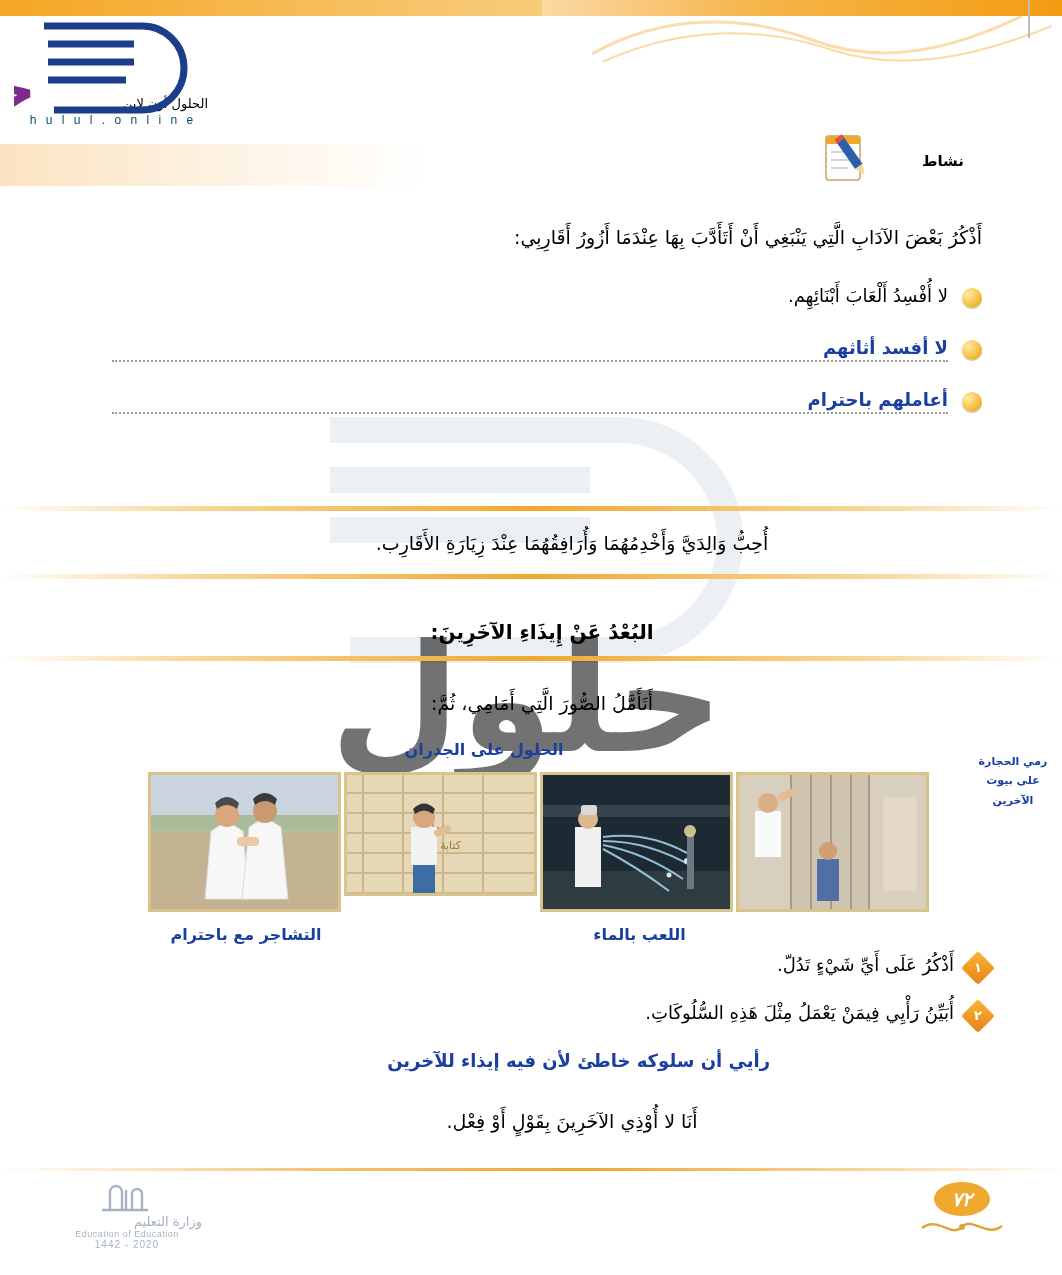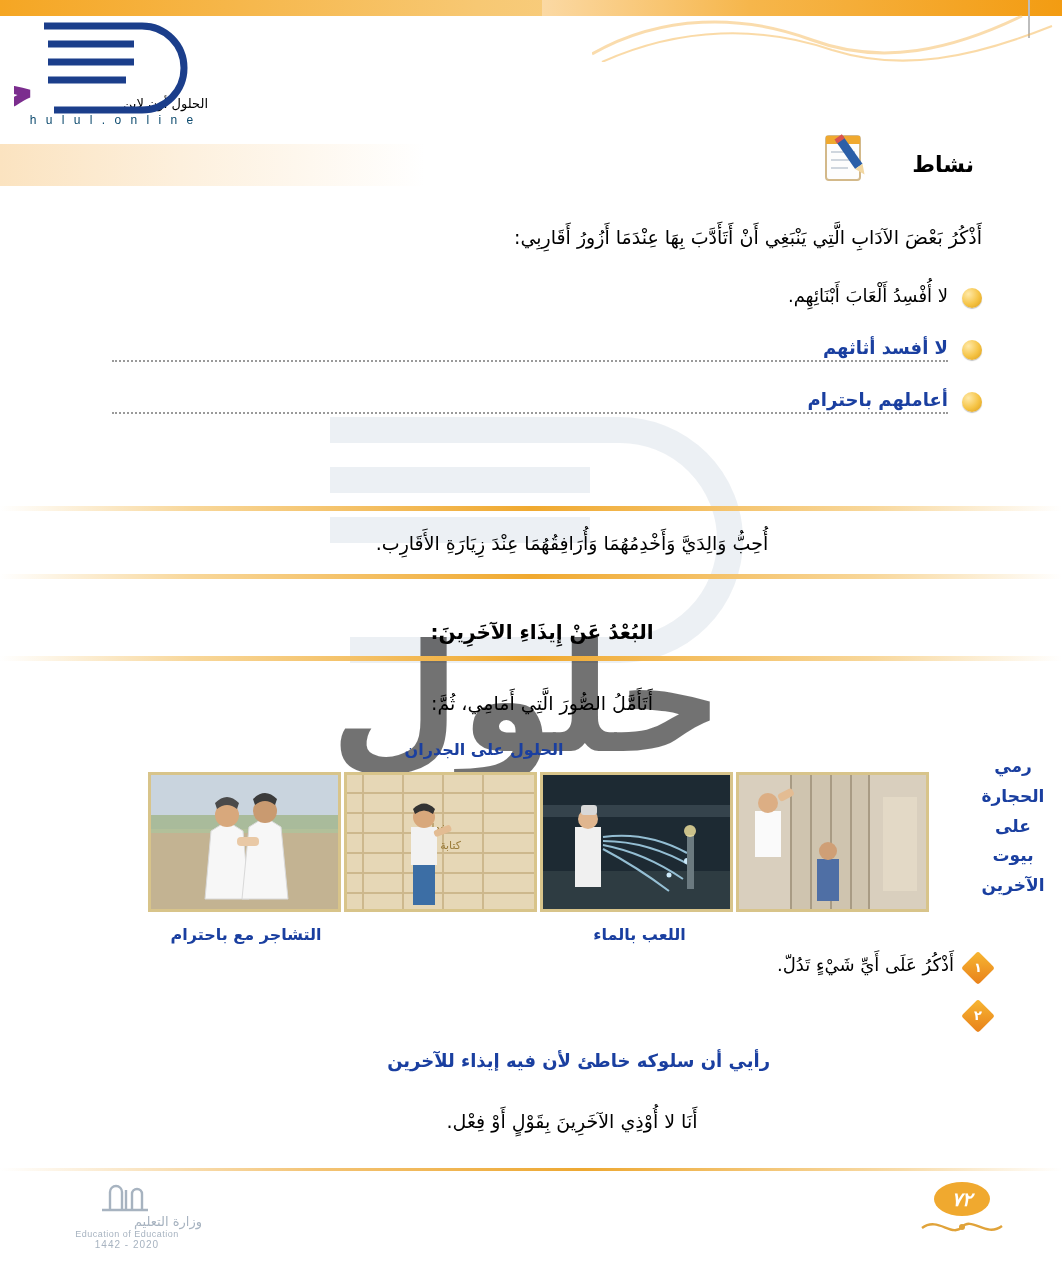--- a/index.html
+++ b/index.html
@@ -93,22 +93,22 @@
   
   .activity-band {
     position: absolute;
     top: 144px; left: 0;
     width: 1062px; height: 42px;
     background: linear-gradient(270deg, #ffffff 0%, #ffffff 60%, #fdf0dd 83%, #fbe3c0 100%);
     z-index: 1;
   }
   .activity-label {
     position: absolute;
-    top: 152px; right: 88px;
-    font-size: 22px;
+    top: 152px; right: 98px;
+    font-size: 15px;
     color: #e8743b;
     font-weight: bold;
     z-index: 3;
   }
   .activity-icon {
     position: absolute;
     top: 128px; right: 188px;
     width: 56px; height: 56px;
     z-index: 3;
   }
@@ -212,21 +212,21 @@
     position: absolute;
     font-size: 16px;
     font-weight: bold;
     color: #1a3fa0;
     text-align: center;
   }
   .caption-side {
     position: absolute;
     top: 752px; right: 10px;
     width: 78px;
-    font-size: 17px;
+    font-size: 11px;
     font-weight: bold;
     color: #1a3fa0;
     line-height: 1.75;
     text-align: center;
     margin-left: 25px;
   }
 
   
   .qrow {
     position: absolute;
@@ -416,21 +416,21 @@
     </g>
     <circle cx="82" cy="40" r="12" fill="#d8a87c"></circle>
     <circle cx="120" cy="36" r="12" fill="#c99a70"></circle>
     <path d="M70,28 q12,-12 24,0 l-2,6 q-10,-8 -20,0 z" fill="#4a4a4a"></path>
     <path d="M108,24 q12,-12 24,0 l-2,6 q-10,-8 -20,0 z" fill="#3b3b3b"></path>
     <rect x="92" y="62" width="22" height="9" rx="4" fill="#e9c9a6"></rect>
   </svg>
 </div>
 <div class="caption ar" style="left:106px; top:925px; width:280px;">التشاجر مع باحترام</div>
 
-<div class="photo" style="left:344px; top:772px; width:193px; height:140px;">
+<div class="photo" style="left:344px; top:772px; width:193px; height:124px;">
   <svg width="193" height="140" viewBox="0 0 193 140" style="position:absolute;inset:0;">
     <rect width="193" height="140" fill="#e6d7b6"></rect>
     <g stroke="#cdb88d" stroke-width="2">
       <line x1="0" y1="18" x2="193" y2="18"></line>
         <line x1="0" y1="38" x2="193" y2="38"></line>
       <line x1="0" y1="58" x2="193" y2="58"></line>
         <line x1="0" y1="78" x2="193" y2="78"></line>
       <line x1="0" y1="98" x2="193" y2="98"></line>
         <line x1="0" y1="118" x2="193" y2="118"></line>
       <line x1="22" y1="0" x2="22" y2="140"></line>
@@ -508,20 +508,21 @@
   <div class="qnum">
       <span class="ar">١</span>
     </div>
   <div class="qtext ar">أَذْكُرُ عَلَى أَيِّ شَيْءٍ تَدُلّ.</div>
 </div>
 
 <div class="qrow" style="top:1002px;">
   <div class="qnum">
       <span class="ar">٢</span>
     </div>
+  <div class="qtext ar">أُبَيِّنُ رَأْيِي فِيمَنْ يَعْمَلُ مِثْلَ هَذِهِ السُّلُوكَاتِ.</div>
 </div>
 
 <div class="answer-line ar" style="top:1050px; right:292px; width:740px; text-align:right;">رأيي أن سلوكه خاطئ لأن فيه إيذاء للآخرين</div>
 
 <div class="final-sentence ar">أَنَا لا أُوْذِي الآخَرِينَ بِقَوْلٍ أَوْ فِعْل.</div>
 
 <div class="footer-line"></div>
 <div class="moe-logo">
   <svg width="150" height="34" viewBox="0 0 150 34" style="display:block;margin:0 auto;">
     <g stroke="#a7b3c0" stroke-width="2.4" fill="none">

